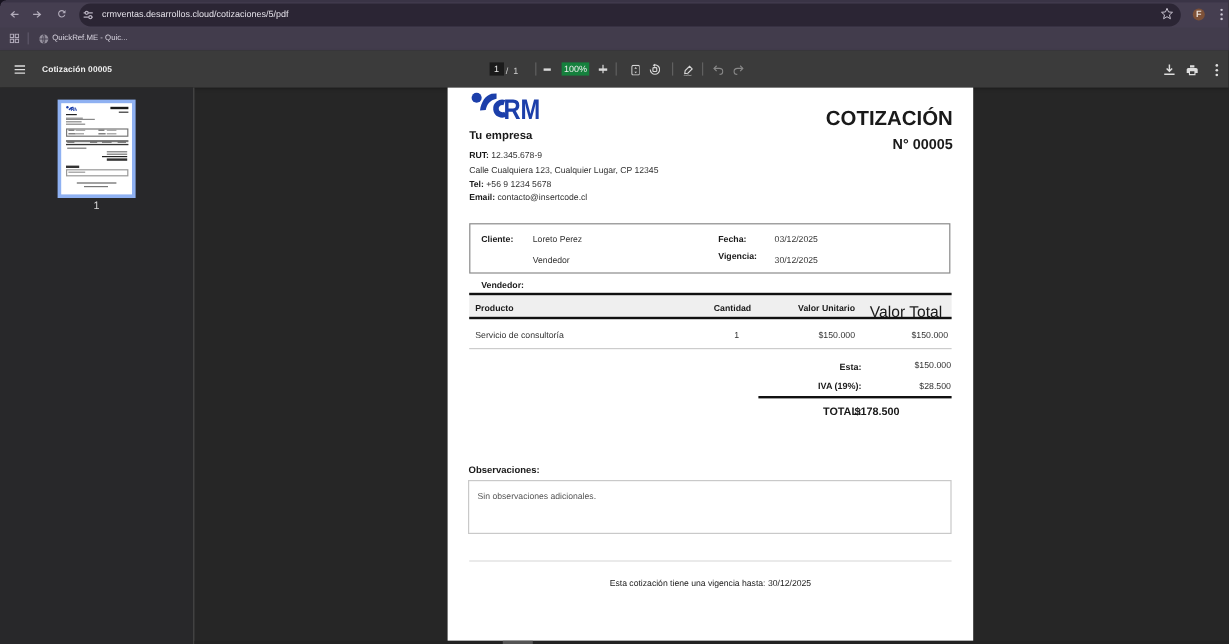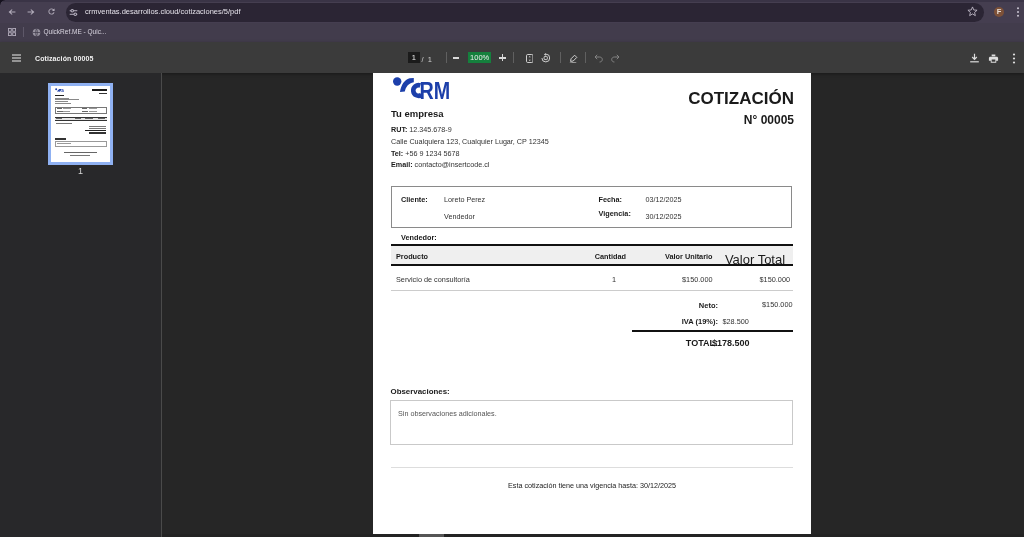--- a/index.html
+++ b/index.html
@@ -206,24 +206,24 @@
     <div class="abs" style="left:23px;top:178.9px;font-size:7.3px;font-weight:bold;color:#1a1a1a;">Producto</div>
     <div class="abs" style="left:183px;top:178.9px;width:70px;text-align:right;font-size:7.3px;font-weight:bold;color:#1a1a1a;">Cantidad</div>
     <div class="abs" style="left:269.5px;top:178.9px;width:70px;text-align:right;font-size:7.3px;font-weight:bold;color:#1a1a1a;">Valor Unitario</div>
     <div class="abs" style="left:347px;top:178.9px;width:70px;text-align:center;font-size:13px;font-weight:normal;color:#1a1a1a;">Valor Total</div>
     <div class="abs" style="left:23px;top:201.9px;font-size:7.3px;color:#323232;">Servicio de consultoría</div>
     <div class="abs" style="left:183px;top:201.9px;width:60px;text-align:right;font-size:7.3px;color:#323232;">1</div>
     <div class="abs" style="left:269.5px;top:201.9px;width:70px;text-align:right;font-size:7.3px;color:#323232;">$150.000</div>
     <div class="abs" style="left:347px;top:201.9px;width:70px;text-align:right;font-size:7.3px;color:#323232;">$150.000</div>
     <div class="abs" style="left:17.5px;top:216.5px;width:402.5px;height:1px;background:#ccc;"></div>
 
-    <div class="abs" style="left:245px;top:227.6px;width:100px;text-align:right;font-size:7.5px;font-weight:bold;color:#1a1a1a;">Neto:</div>
+    <div class="abs" style="left:245px;top:227.6px;width:100px;text-align:right;font-size:7.5px;font-weight:bold;color:#1a1a1a;">Esta:</div>
     <div class="abs" style="left:349.5px;top:227.4px;width:70px;text-align:right;font-size:7.3px;color:#323232;">$150.000</div>
     <div class="abs" style="left:245px;top:243.7px;width:100px;text-align:right;font-size:7.5px;font-weight:bold;color:#1a1a1a;">IVA (19%):</div>
-    <div class="abs" style="left:349.5px;top:243.5px;width:70px;text-align:left;font-size:7.3px;color:#323232;">$28.500</div>
+    <div class="abs" style="left:349.5px;top:243.5px;width:70px;text-align:right;font-size:7.3px;color:#323232;">$28.500</div>
     <div class="abs" style="left:259px;top:257.2px;width:161px;height:2.2px;background:#111;"></div>
     <div class="abs" style="left:245px;top:265px;width:100px;text-align:right;font-size:9px;font-weight:bold;color:#1a1a1a;">TOTAL:</div>
     <div class="abs" style="left:339px;top:265.1px;width:80px;text-align:left;font-size:9px;font-weight:bold;color:#1a1a1a;">$178.500</div>
 
     <div class="abs" style="left:17.5px;top:314px;font-size:7.9px;font-weight:bold;color:#1a1a1a;">Observaciones:</div>
     <div class="abs" style="left:16.5px;top:326.6px;width:403.5px;height:45px;border:1px solid #c9c9c9;"></div>
     <div class="abs" style="left:25px;top:336px;font-size:7.2px;color:#555;">Sin observaciones adicionales.</div>
 
     <div class="abs" style="left:17.5px;top:394px;width:402.5px;height:1px;background:#ddd;"></div>
     <div class="abs" style="left:0;top:408.3px;width:438px;text-align:center;font-size:7.2px;font-weight:normal;color:#1a1a1a;">Esta cotización tiene una vigencia hasta: 30/12/2025</div>

